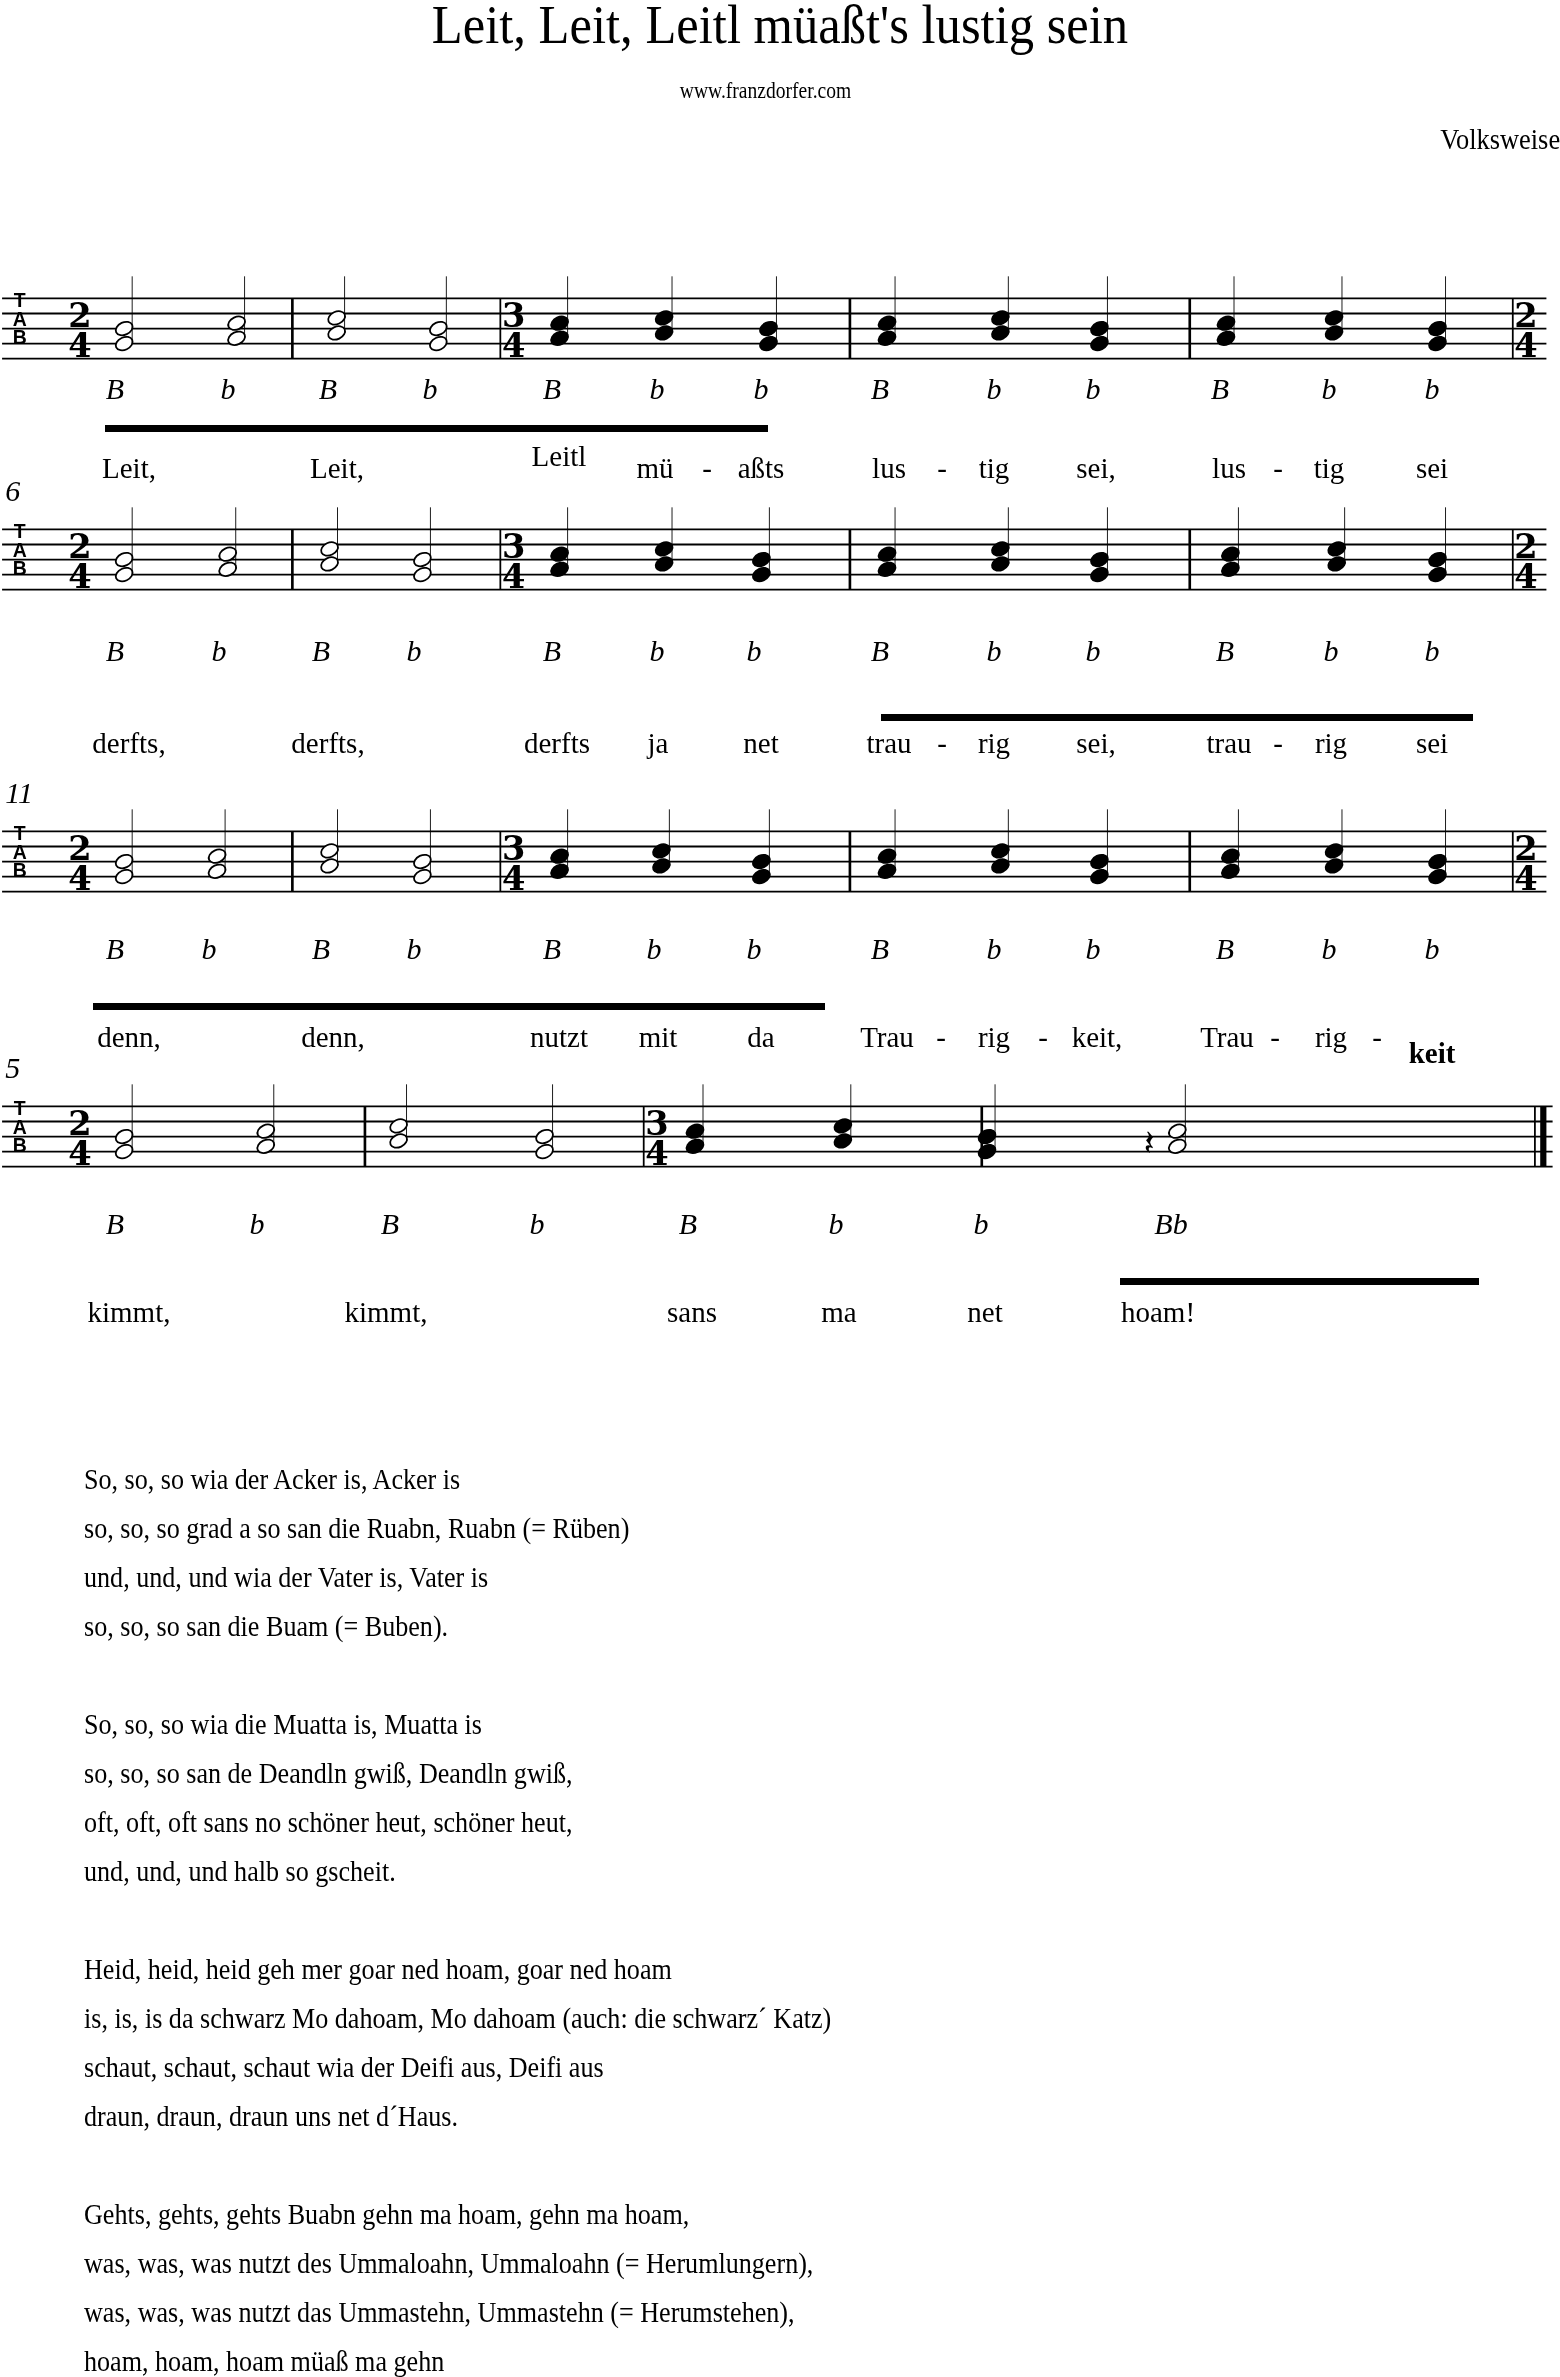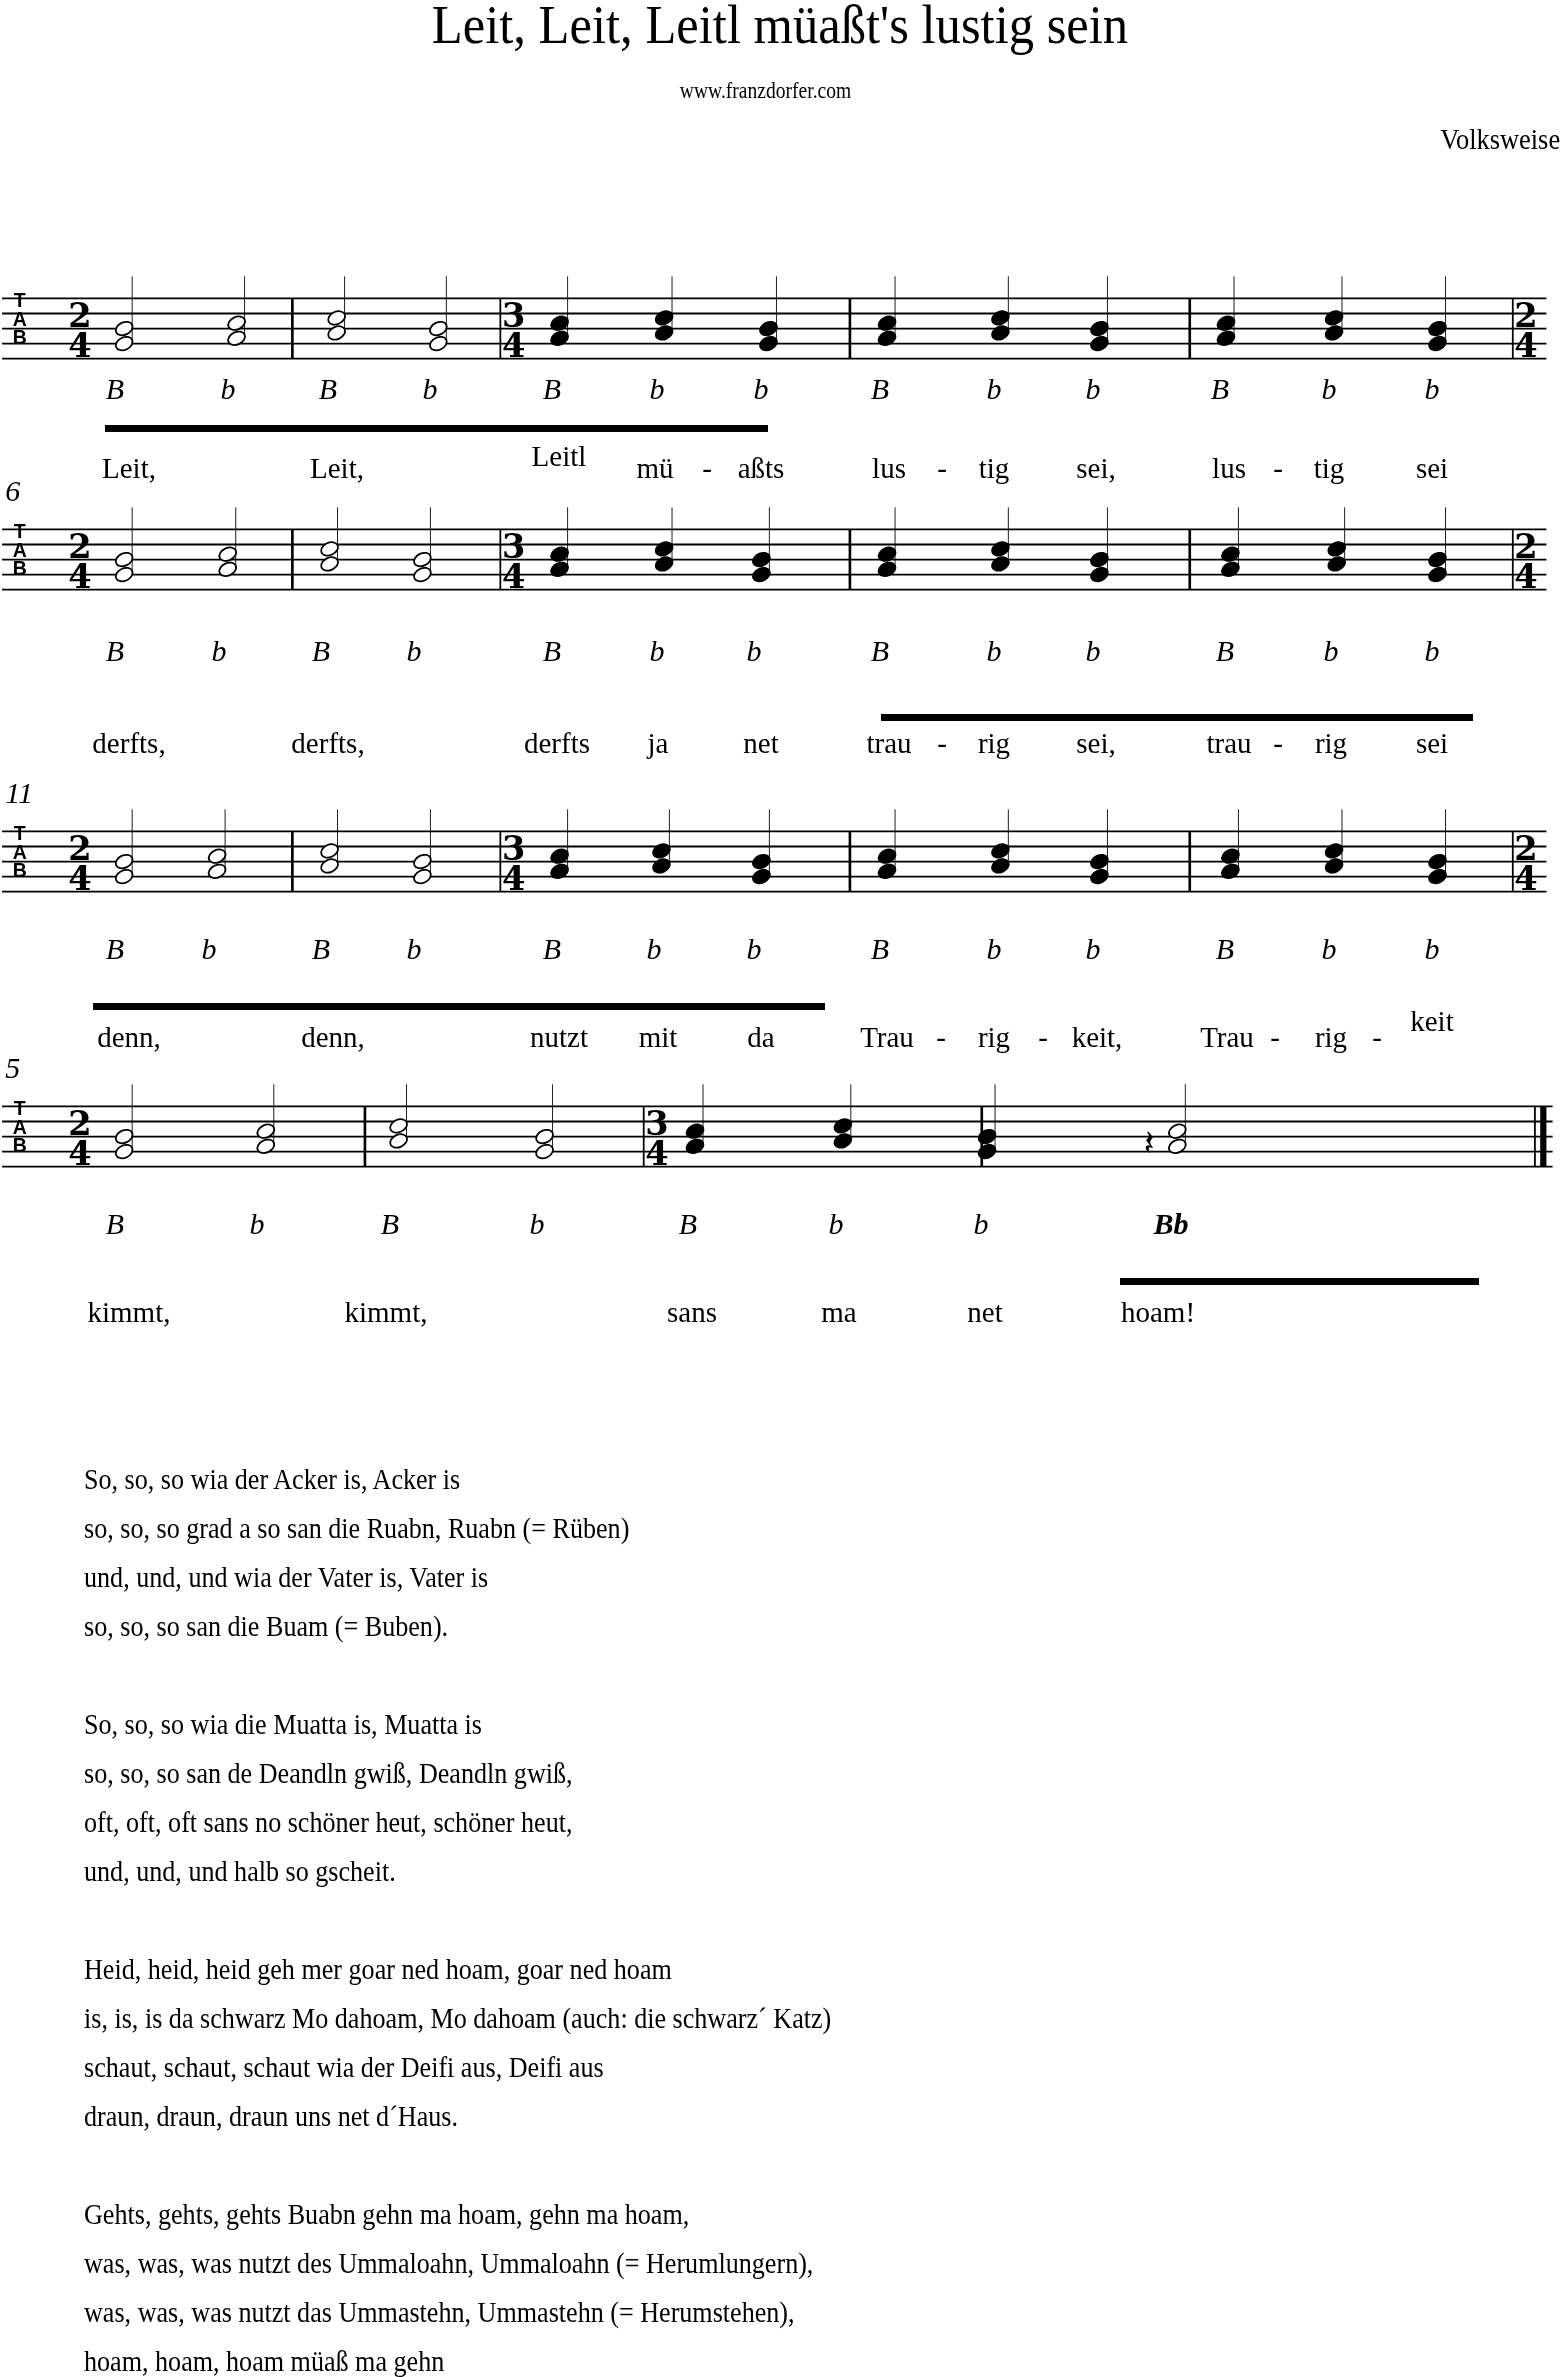--- a/index.html
+++ b/index.html
@@ -308,21 +308,21 @@
     <div class="lyric" style="left: 129px; top: 240px;">denn,</div>
     <div class="lyric" style="left: 333px; top: 240px;">denn,</div>
     <div class="lyric" style="left: 559px; top: 240px;">nutzt</div>
     <div class="lyric" style="left: 658px; top: 240px;">mit</div>
     <div class="lyric" style="left: 761px; top: 240px;">da</div>
     <div class="lyric" style="left: 887px; top: 240px;">Trau</div>
     <div class="lyric" style="left: 994px; top: 240px;">rig</div>
     <div class="lyric" style="left: 1097px; top: 240px;">keit,</div>
     <div class="lyric" style="left: 1227px; top: 240px;">Trau</div>
     <div class="lyric" style="left: 1331px; top: 240px;">rig</div>
-    <div class="lyric" style="left: 1432px; top: 224px;">keit</div>
+    <div class="lyric" style="left: 1432px; top: 256px; font-weight: bold;">keit</div>
     <div class="hyphen" style="left: 941px; top: 240px;">-</div>
     <div class="hyphen" style="left: 1043px; top: 240px;">-</div>
     <div class="hyphen" style="left: 1275px; top: 240px;">-</div>
     <div class="hyphen" style="left: 1377px; top: 240px;">-</div>
   </div>
 <div class="system" style="top: 1056px; height: 284px;">
     <div class="measure-num" style="top: -5.3px;">5</div>
     <svg width="1560" height="177" class="staff-svg" viewBox="0 0 1758 200">
       <line x1="0" x2="1752" y1="57" y2="57" stroke="#000" stroke-width="2"></line>
       <line x1="0" x2="1752" y1="74" y2="74" stroke="#000" stroke-width="2"></line>
@@ -373,21 +373,21 @@
       <line x1="1337" x2="1337" y1="32" y2="102" stroke="#000" stroke-width="1"></line>
       <text x="1290" y="112" font-size="40" font-family="DejaVu Sans, sans-serif">𝄽</text>
     </svg>
     <div class="chord-label" style="left: 115px; top: 151px;">B</div>
     <div class="chord-label" style="left: 257px; top: 151px;">b</div>
     <div class="chord-label" style="left: 390px; top: 151px;">B</div>
     <div class="chord-label" style="left: 537px; top: 151px;">b</div>
     <div class="chord-label" style="left: 688px; top: 151px;">B</div>
     <div class="chord-label" style="left: 836px; top: 151px;">b</div>
     <div class="chord-label" style="left: 981px; top: 151px;">b</div>
-    <div class="chord-label" style="left: 1171px; top: 151px; font-weight: bold;">Bb</div>
+    <div class="chord-label" style="left: 1171px; top: 151px;">Bb</div>
     <div style="position: absolute; left: 1120px; width: 359px; top: 222px; height: 7px; background: rgb(0, 0, 0);"></div>
     <div class="lyric" style="left: 129px; top: 240px;">kimmt,</div>
     <div class="lyric" style="left: 386px; top: 240px;">kimmt,</div>
     <div class="lyric" style="left: 692px; top: 240px;">sans</div>
     <div class="lyric" style="left: 839px; top: 240px;">ma</div>
     <div class="lyric" style="left: 985px; top: 240px;">net</div>
     <div class="lyric" style="left: 1158px; top: 240px;">hoam!</div>
   </div>
 
 <div class="verses">

